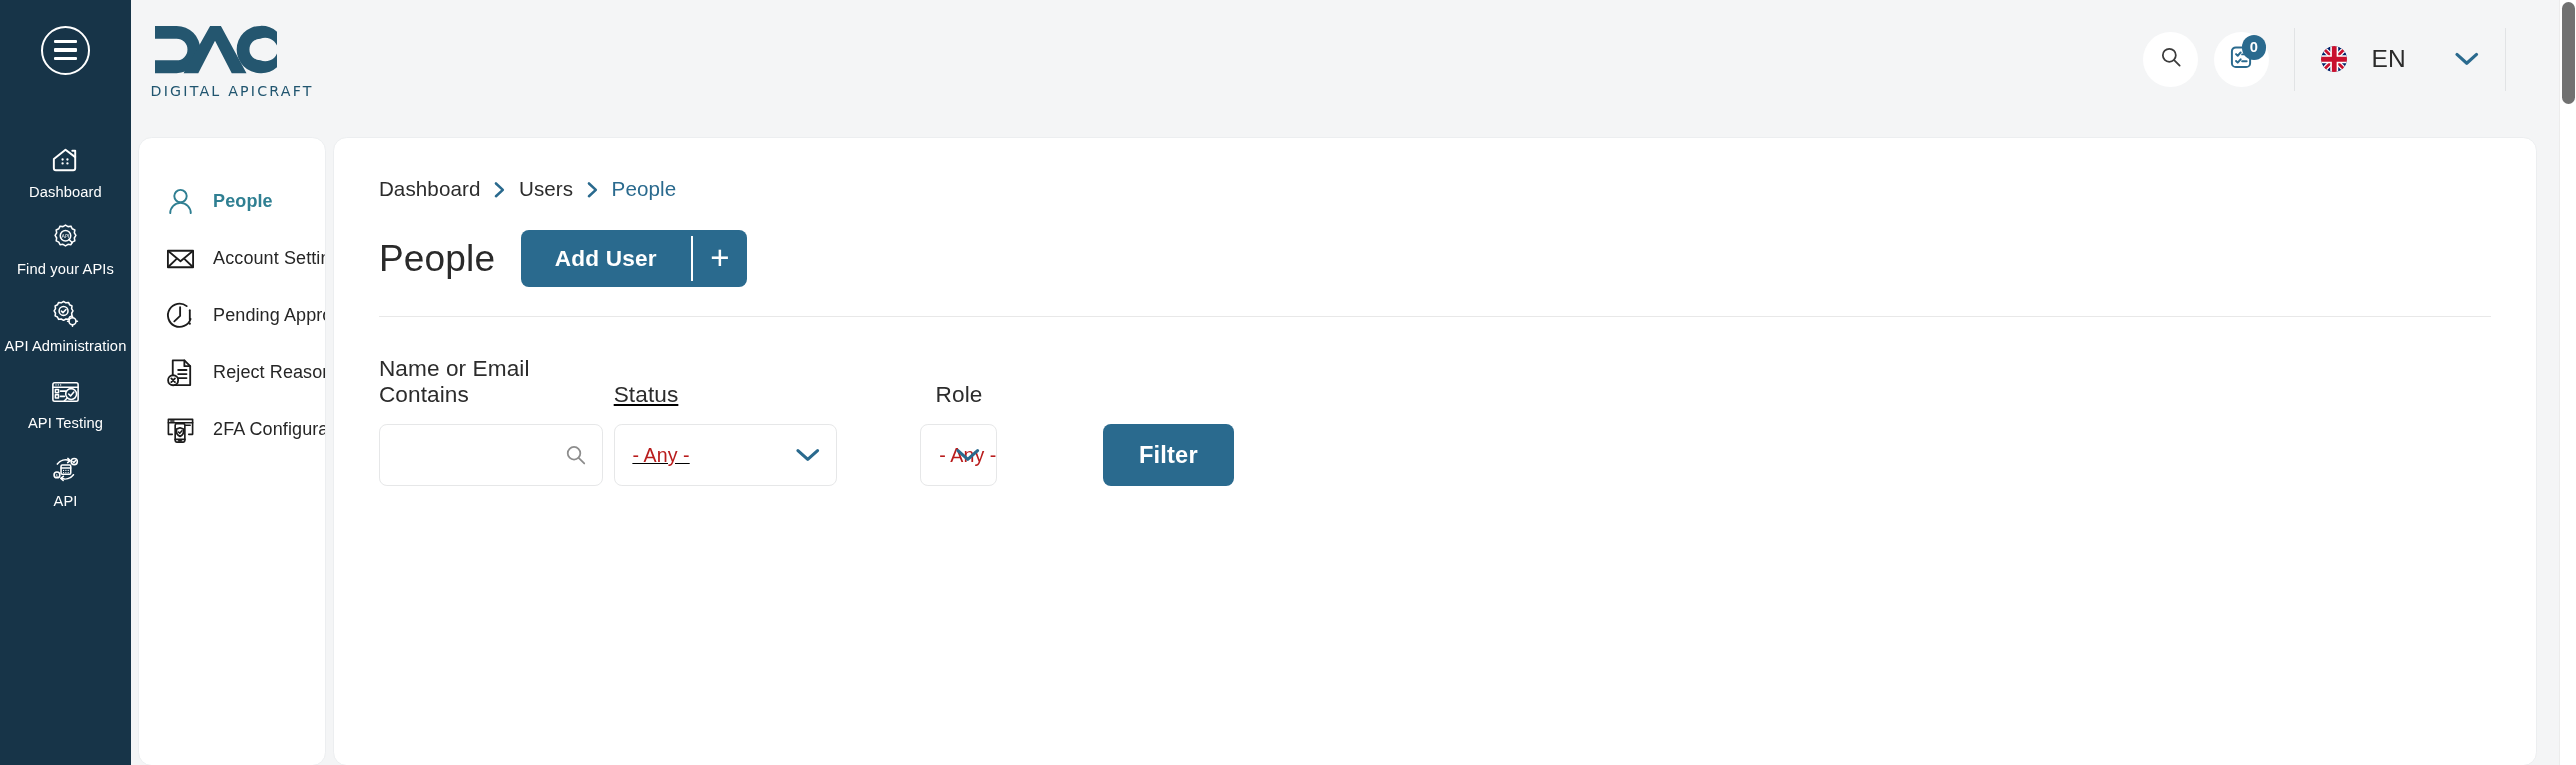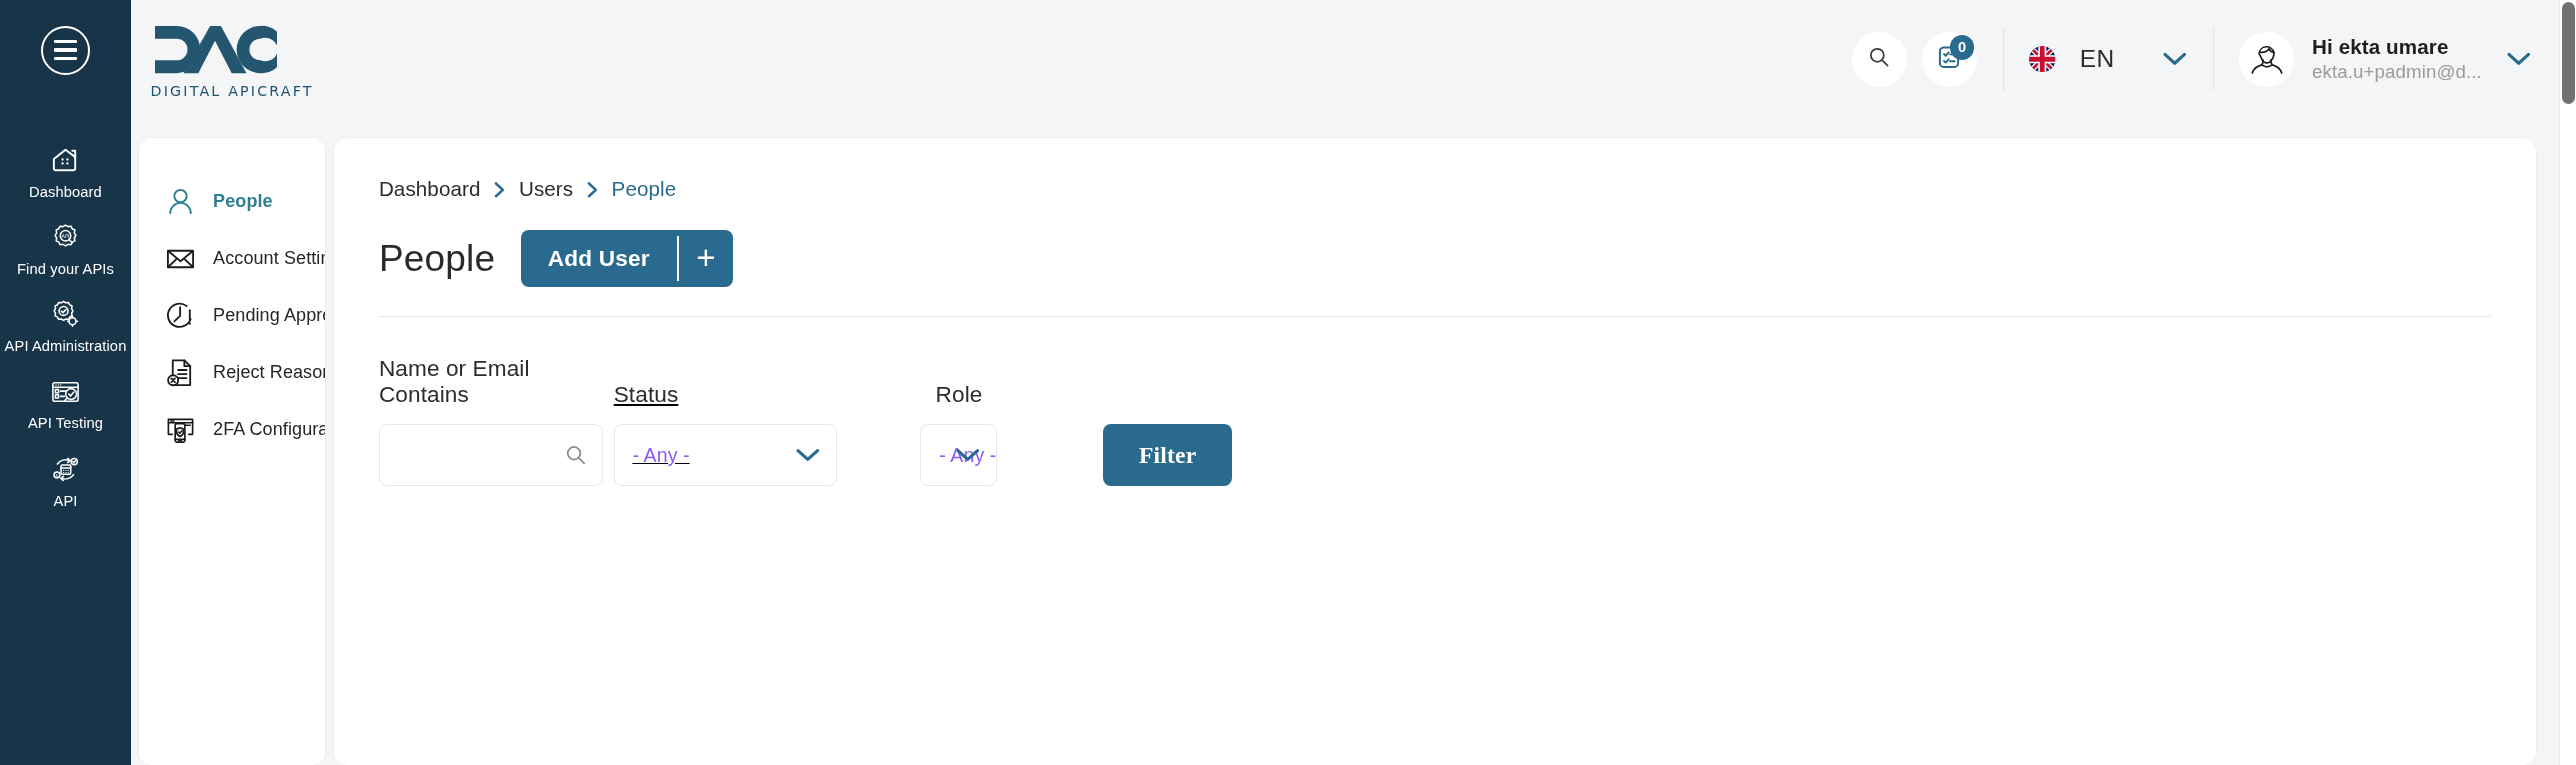--- a/index.html
+++ b/index.html
@@ -280,21 +280,21 @@
     background: #2a6a8e;
     border-radius: 7.9px;
     height: 57px;
     cursor: pointer;
     border: none;
     overflow: hidden;
   }
   .add-btn-label {
     display: flex;
     align-items: center;
-    padding: 0 27px;
+    padding: 0 34px;
     color: #ffffff;
     font-size: 22.6px;
     font-weight: 700;
     letter-spacing: 0.2px;
     white-space: nowrap;
   }
   .add-btn-sep { width: 2px; background: #ffffff; margin: 5.9px 0; flex: none; }
   .add-btn-plus {
     display: flex;
     align-items: center;
@@ -365,21 +365,21 @@
     height: 62px;
     border: 1px solid #e6e7e8;
     border-radius: 7.9px;
     background: #ffffff;
     display: flex;
     align-items: center;
     cursor: pointer;
   }
   .select-value {
     font-size: 19.6px;
-    color: #8b5cf6;
+    color: #b91c1c;
     padding-left: 17.7px;
     letter-spacing: 0.1px;
   }
   .select-chev {
     position: absolute;
     right: 15.7px;
     top: 50%;
     transform: translateY(-50%);
     width: 25.5px; height: 15.7px;
   }
@@ -387,21 +387,21 @@
     margin-left: 21.6px;
     height: 62px;
     padding: 0 36px;
     background: #2a6a8e;
     color: #ffffff;
     font-size: 23.6px;
     font-weight: 700;
     border: none;
     border-radius: 7.9px;
     cursor: pointer;
-    font-family: Liberation Serif, serif;
+    font-family: Liberation Sans, sans-serif;
     letter-spacing: 0.2px;
   }
 
   
   .scrollbar {
     position: absolute;
     top: 0; right: 0;
     width: 16.7px;
     height: 766px;
     background: #ffffff;
@@ -574,41 +574,20 @@
         <span class="lang-text">EN</span>
         <span class="chev">
           <svg width="25.5" height="15.7" viewBox="0 0 26 16" fill="none" stroke="#2a6a8e" stroke-width="3.2" stroke-linecap="round" stroke-linejoin="round">
             <path d="M3 3.5 L13 12.5 L23 3.5"></path>
           </svg>
         </span>
       </div>
 
       <div class="vdiv"></div>
 
-      <div class="user">
-        <span class="avatar">
-          <svg width="55" height="55" viewBox="0 0 56 56" fill="none" stroke="#1c1c1c" stroke-width="1.7" stroke-linecap="round" stroke-linejoin="round">
-            <circle cx="28" cy="28" r="28" fill="#fff" stroke="none"></circle>
-            <path d="M20.5 22 a7.6 7.6 0 0 1 14.9 -1.4 c.4 3.4 -.9 6.6 -2.6 8.2 a5.2 5.2 0 0 1 -9.6 -1.4 Z"></path>
-            <path d="M21 20.6 c2.6 .3 7.4 -.4 9.6 -3.6 c1 2.2 2.9 3.6 4.9 4"></path>
-            <path d="M24.4 28.4 c0 2.6 -.2 4.1 -1.3 5.1 c-4.8 1.4 -8.4 4.3 -9.6 8.3"></path>
-            <path d="M32.6 28.4 c0 2.6 .2 4.1 1.3 5.1 c4.8 1.4 8.4 4.3 9.6 8.3"></path>
-            <path d="M23.2 33.5 a9 9 0 0 0 10.6 0"></path>
-          </svg>
-        </span>
-        <span class="user-text">
-          <span class="user-name">Hi ekta umare</span>
-          <span class="user-mail">ekta.u+padmin@d...</span>
-        </span>
-        <span class="chev">
-          <svg width="25.5" height="15.7" viewBox="0 0 26 16" fill="none" stroke="#2a6a8e" stroke-width="3.2" stroke-linecap="round" stroke-linejoin="round">
-            <path d="M3 3.5 L13 12.5 L23 3.5"></path>
-          </svg>
-        </span>
-      </div>
     </header>
 
     <div class="body">
 
       <aside class="card submenu">
 
         <a class="submenu-item active">
           <span class="sm-icon">
             <svg viewBox="0 0 32 32" width="31" height="31" fill="none" stroke="#2f7f92" stroke-width="2" stroke-linecap="round" stroke-linejoin="round">
               <circle cx="16" cy="10.4" r="6.4"></circle>

